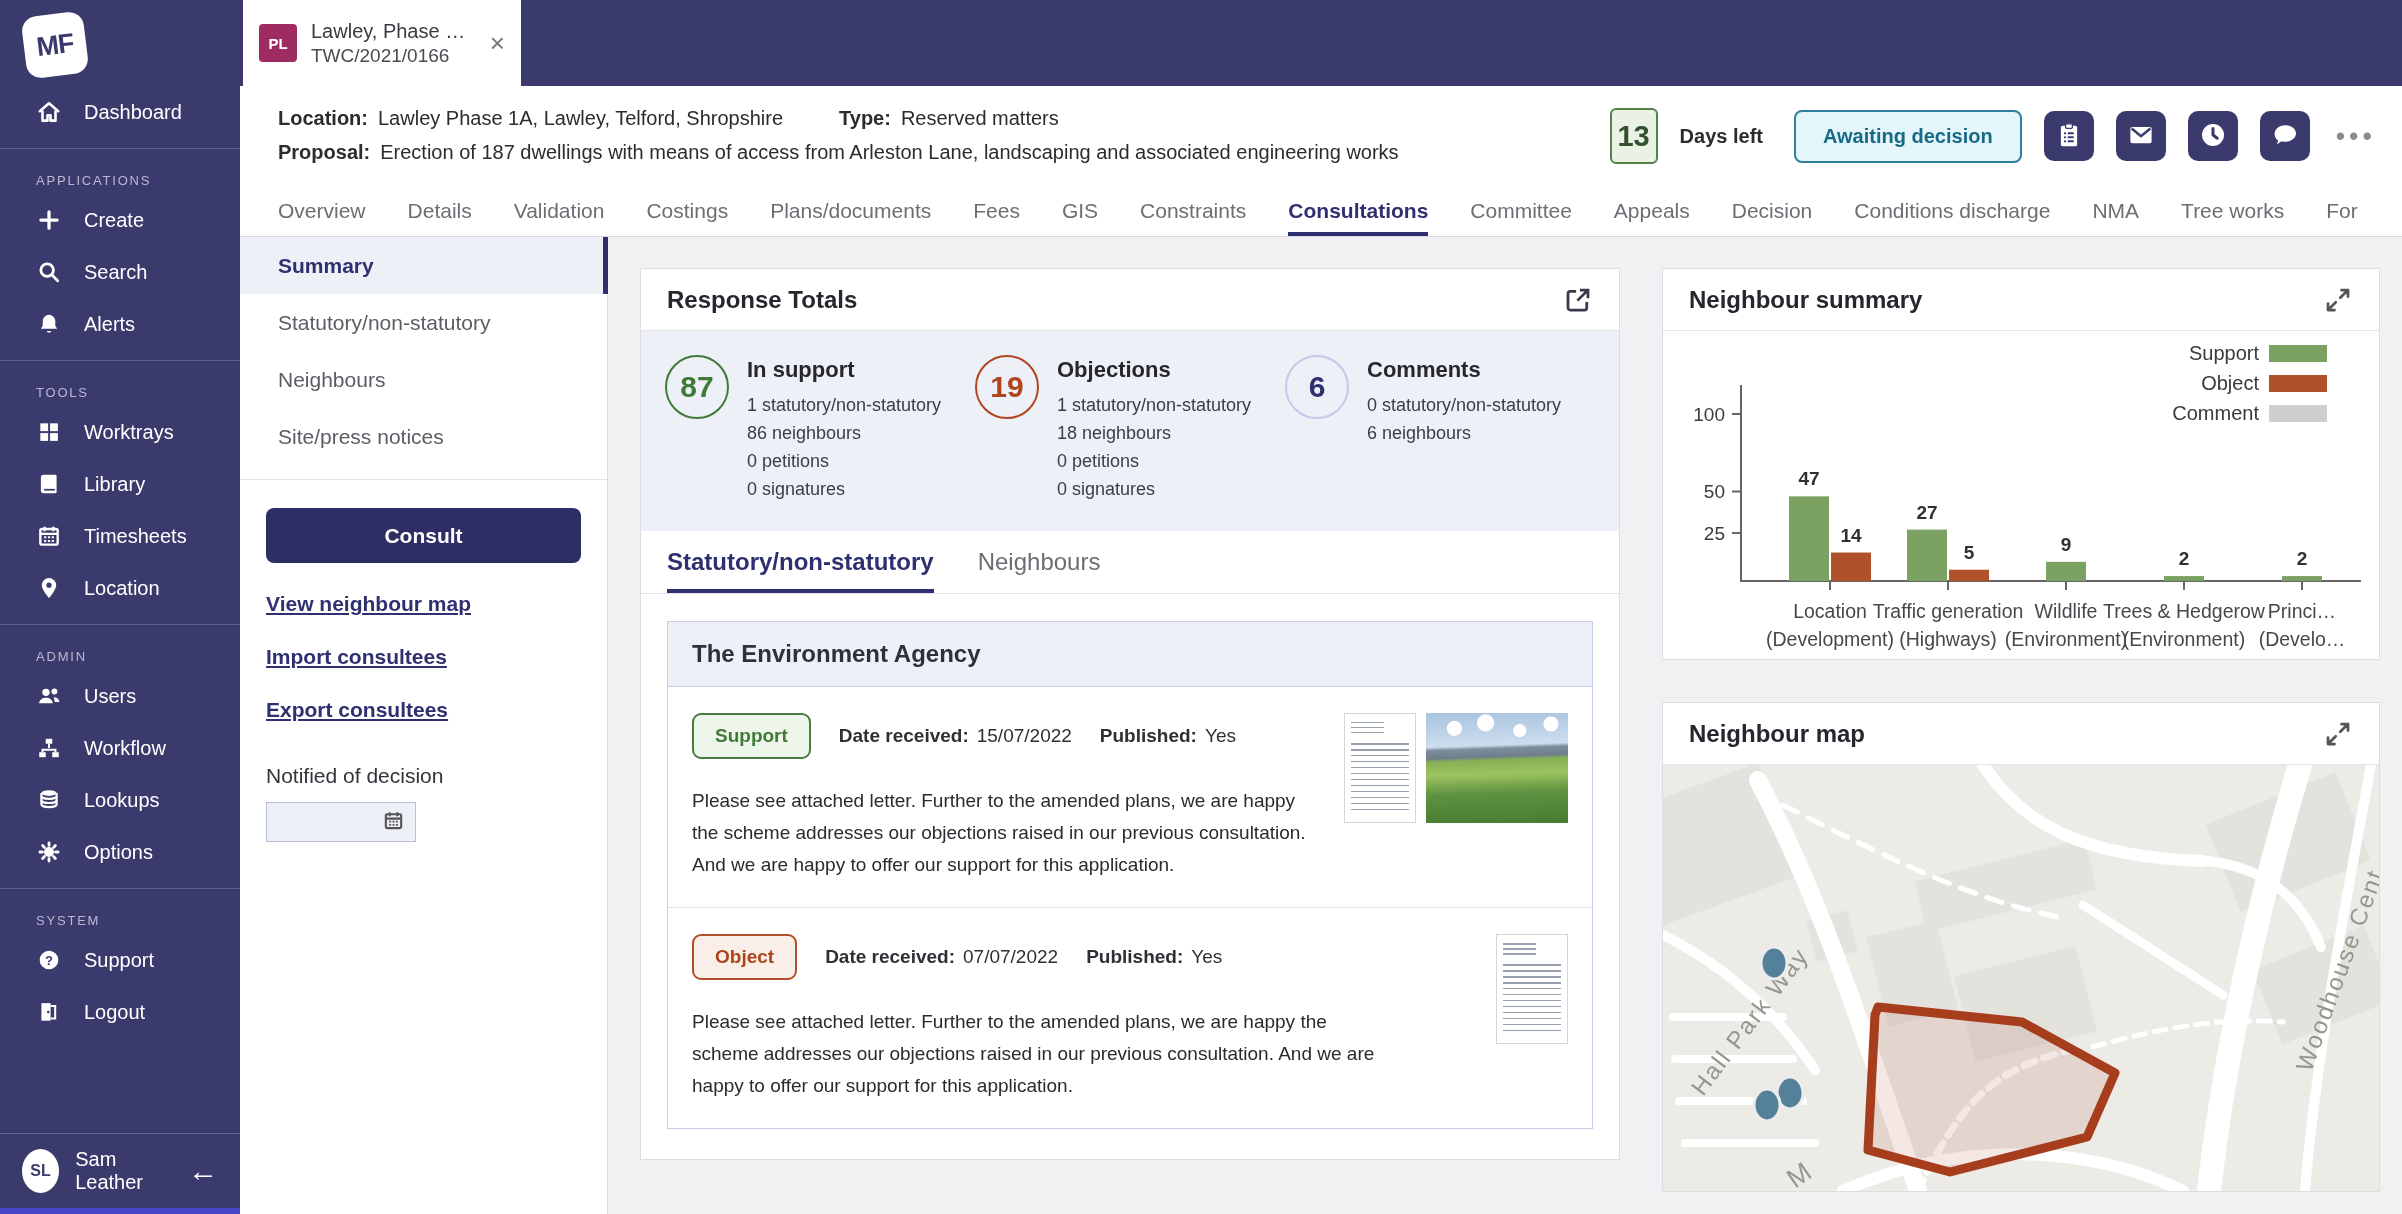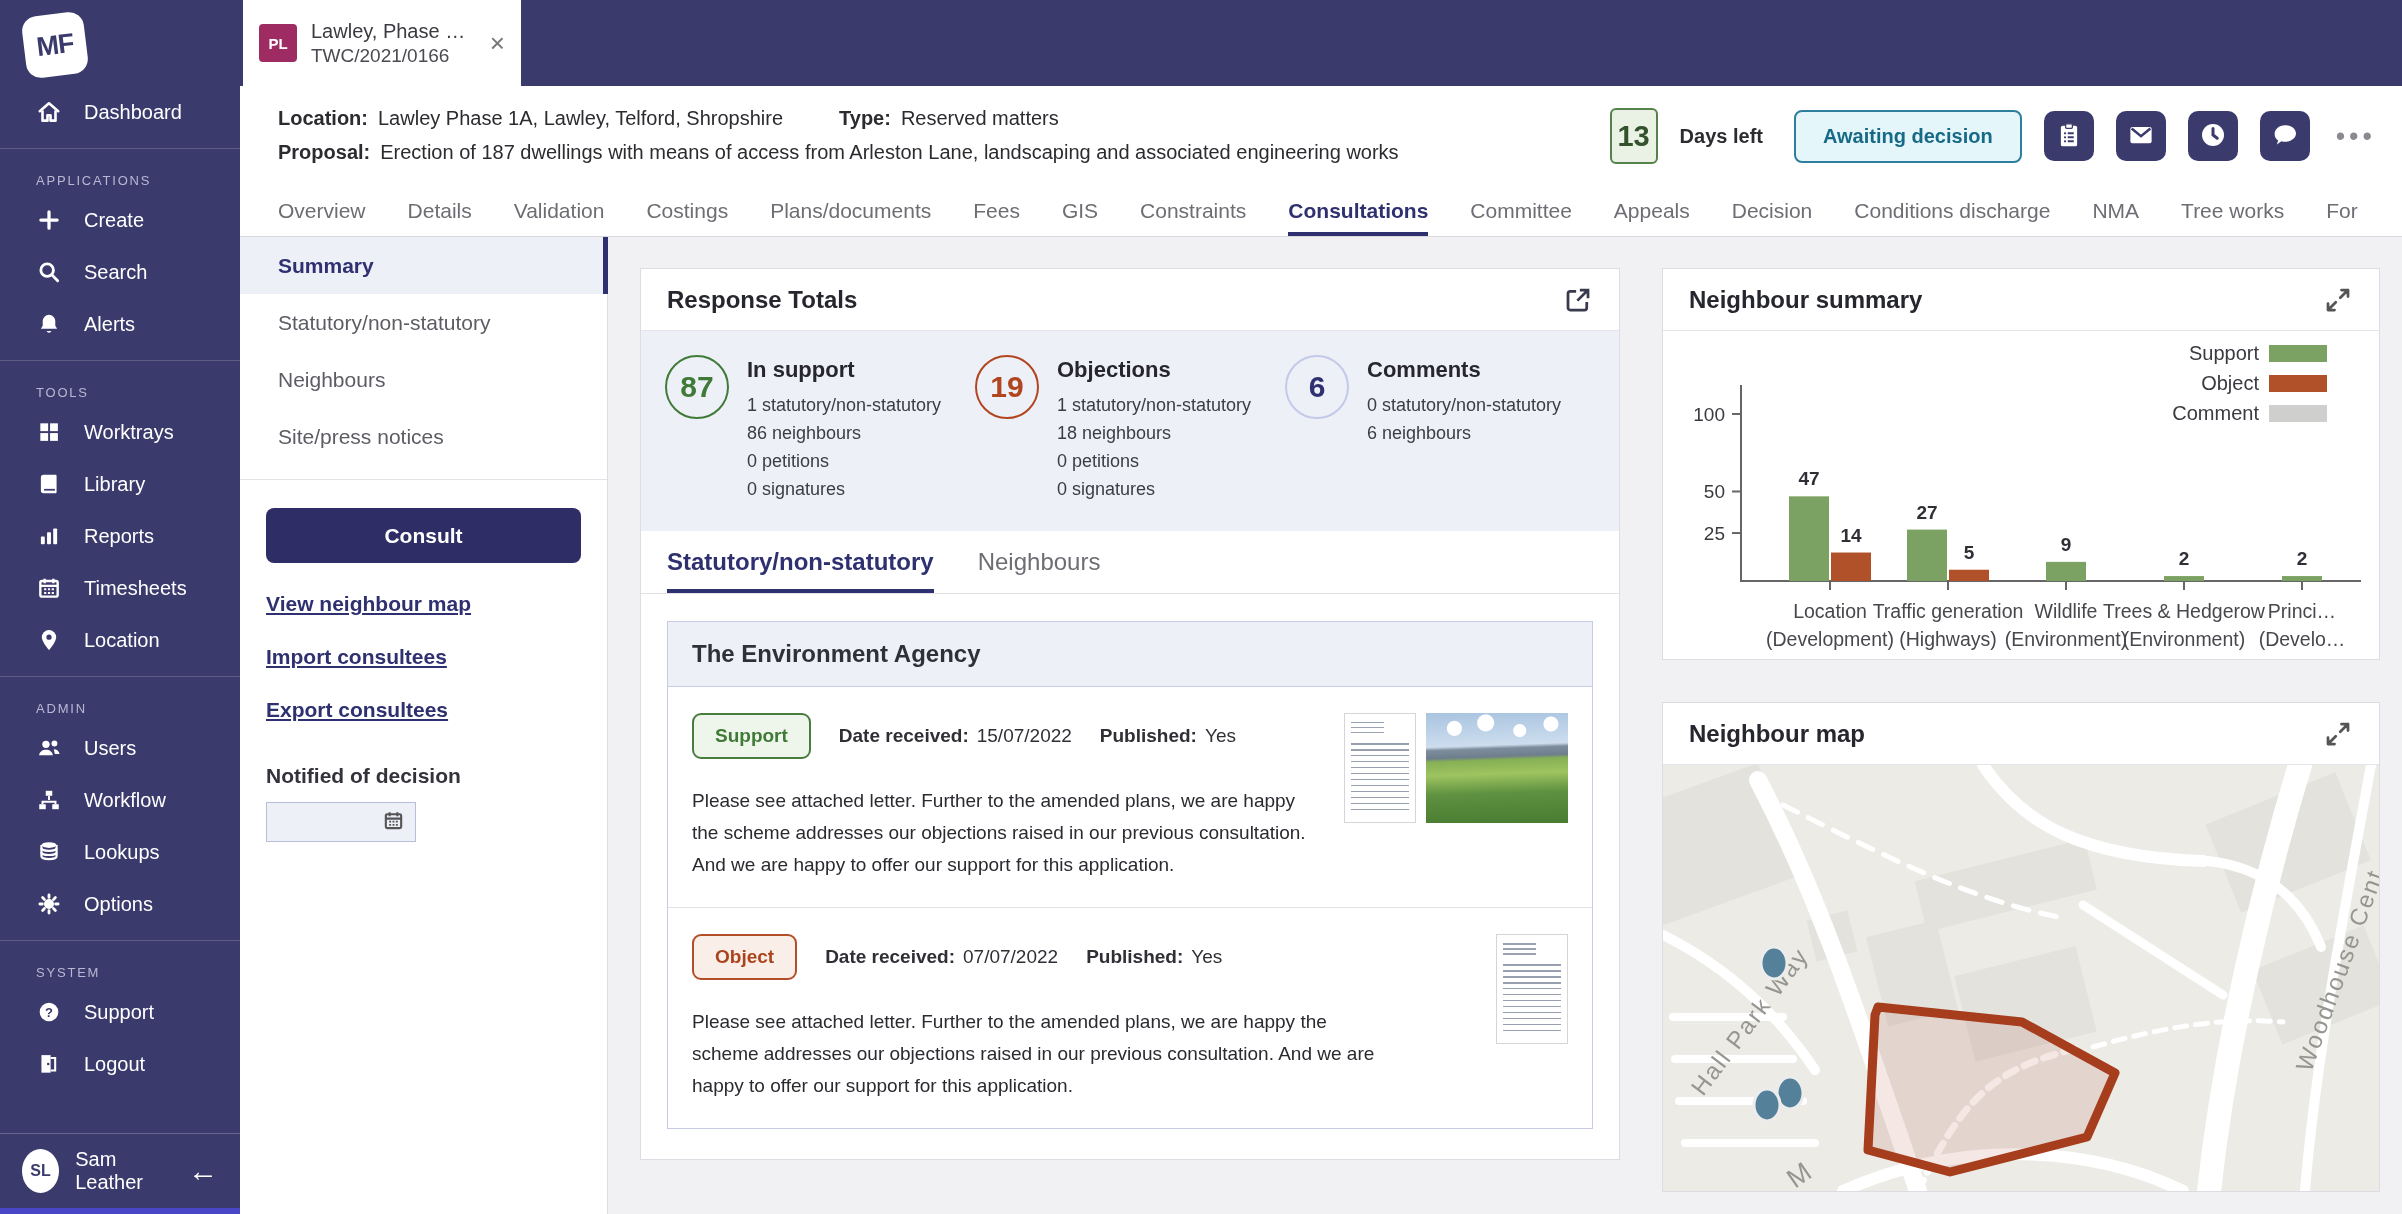--- a/index.html
+++ b/index.html
@@ -64,21 +64,21 @@
   .sn-item { position:relative; height:57px; line-height:57px; padding-left:38px;
              font-size:21px; color:#5c5c64; cursor:pointer; }
   .sn-item.active { background:#eef0f8; color:#2e3070; font-weight:bold; }
   .sn-item.active::after { content:""; position:absolute; right:-1px; top:0; bottom:0; width:5px; background:#2e3070; }
   .sn-div { border-top:1px solid #e2e2e7; margin-top:14px; }
   .consult-btn { display:block; margin:28px 26px 0; width:calc(100% - 52px); height:55px;
                  background:#2e2d66; color:#fff; font-size:21px; font-weight:bold;
                  font-family:inherit; border:none; border-radius:8px; cursor:pointer; }
   .sn-link { display:block; margin:29px 0 0 26px; font-size:21px; font-weight:bold; color:#2e3070;
              text-decoration:underline; cursor:pointer; }
-  .sn-notified { margin:42px 8px 0 26px; font-size:21px; color:#33333b;font-weight:bold; }
+  .sn-notified { margin:42px 8px 0 26px; font-size:21px; color:#33333b; }
   .date-input { margin:14px 0 0 26px; width:150px; height:40px; background:#eef0f8; border:1px solid #b7bedb;
                 display:flex; align-items:center; justify-content:flex-end; padding-right:10px; cursor:text; }
   .date-input svg { width:23px; height:23px; color:#555; }
 
   
   .main { position:absolute; left:608px; top:237px; right:0; bottom:0; background:#f1f1f4; }
   .card { position:absolute; background:#fff; border:1px solid #dcdce2; }
   .card-h { height:62px; display:flex; align-items:center; padding:0 26px; border-bottom:1px solid #e4e4e9; }
   .card-h .ct { font-size:24px; font-weight:bold; color:#26262e; }
   .card-h .hic { margin-left:auto; width:30px; height:30px; cursor:pointer; }
@@ -187,30 +187,20 @@
         <span>Worktrays</span>
       </div>
       <div class="side-item">
         <span class="si">
           <svg viewBox="0 0 24 24">
             <path d="M7 3.5h11a1 1 0 0 1 1 1v15a1 1 0 0 1-1 1H7a2.5 2.5 0 0 1-2.5-2.5v-12A2.5 2.5 0 0 1 7 3.5z" fill="currentColor"></path>
             <path d="M7.5 17.3h10" stroke="#3b3a6c" stroke-width="1.6"></path>
           </svg>
         </span>
         <span>Library</span>
-      </div>
-      <div class="side-item">
-        <span class="si">
-          <svg viewBox="0 0 24 24">
-            <rect x="4.5" y="12.5" width="3.6" height="7" rx="0.8" fill="currentColor"></rect>
-            <rect x="10.2" y="8.5" width="3.6" height="11" rx="0.8" fill="currentColor"></rect>
-            <rect x="15.9" y="5" width="3.6" height="14.5" rx="0.8" fill="currentColor"></rect>
-          </svg>
-        </span>
-        <span>Reports</span>
       </div>
       <div class="side-item">
         <span class="si">
           <svg viewBox="0 0 24 24">
             <rect x="4" y="5.5" width="16" height="14.5" rx="1.5" fill="none" stroke="currentColor" stroke-width="2.2"></rect>
             <path d="M8 3.5v4M16 3.5v4M4 10h16" stroke="currentColor" stroke-width="2.2"></path>
             <path d="M7.5 13.2h2M11 13.2h2M14.5 13.2h2M7.5 16.6h2M11 16.6h2M14.5 16.6h2" stroke="currentColor" stroke-width="1.8"></path>
           </svg>
         </span>
         <span>Timesheets</span>

